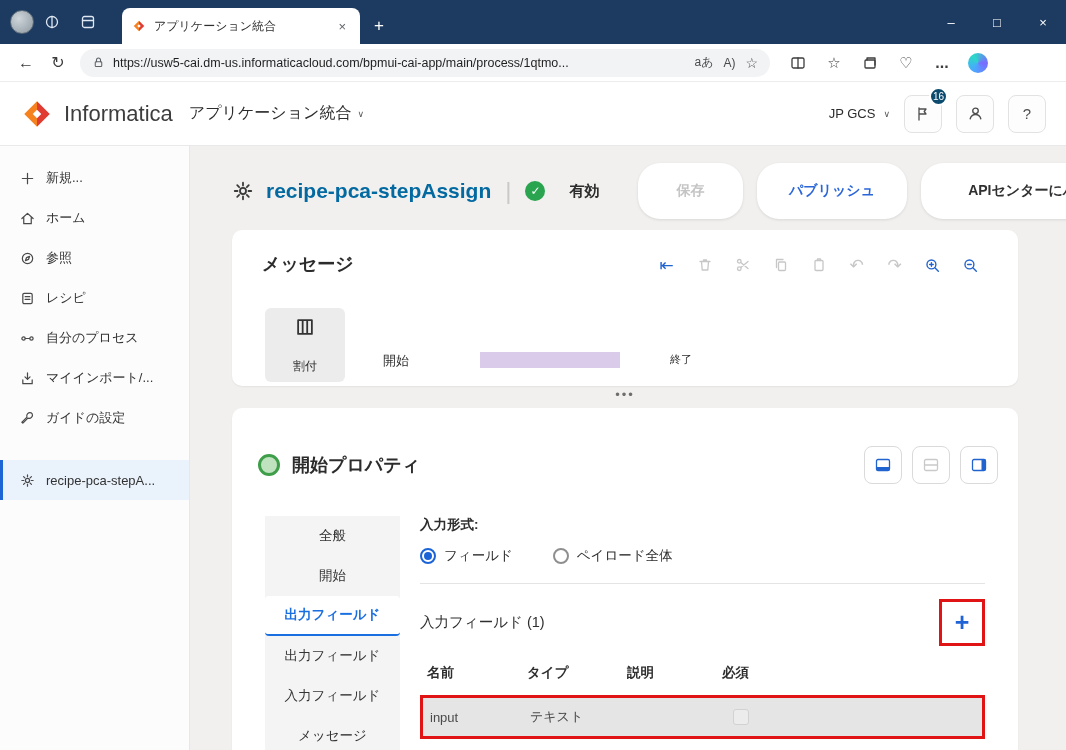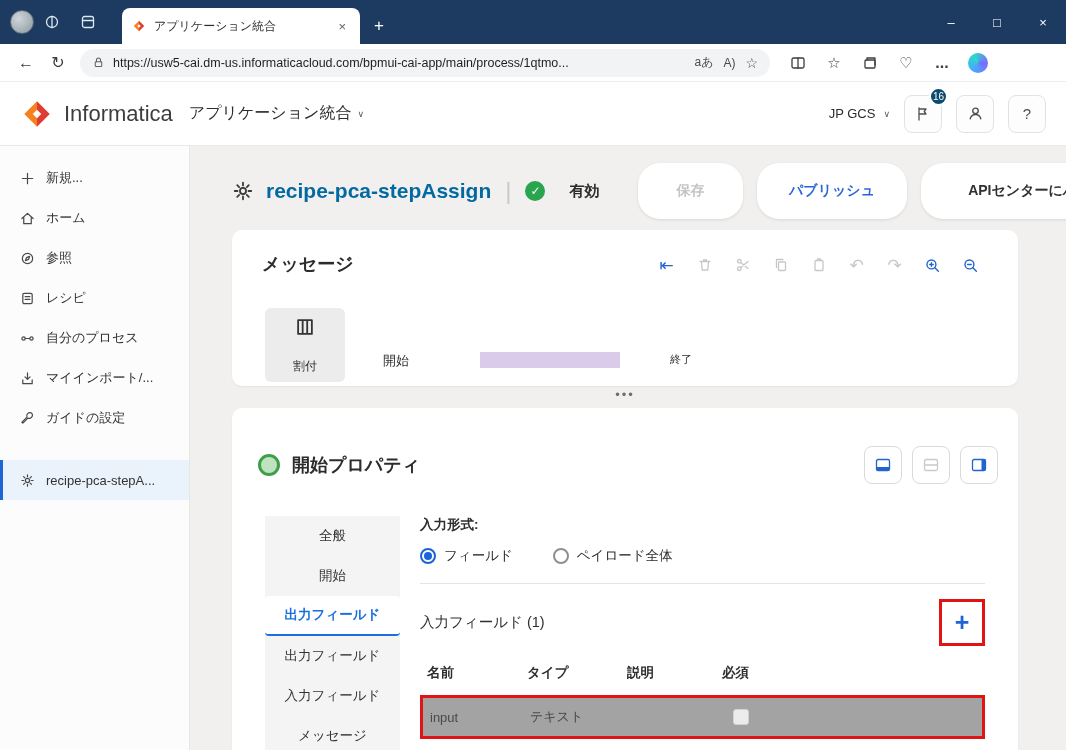--- a/index.html
+++ b/index.html
@@ -113,21 +113,21 @@
   .rb.on { border-color:#1b63d6; }
   .rb.on::after { content:""; position:absolute; inset:2px; background:#1b63d6; border-radius:50%; }
   .divider { height:1px; background:#e4e4e4; margin-top:18px; }
   .fields-row { display:flex; align-items:center; margin-top:14px; height:48px; }
   .fields-label { font-size:14.5px; color:#2e2e2e; }
   .add-box { margin-left:auto; width:46px; height:47px; border:3px solid #e01414; display:flex; align-items:center; justify-content:center; }
   .add-btn { color:#1f63d6; font-size:25px; font-weight:bold; line-height:1; background:none; border:none; font-family:inherit; }
   .table-head { display:flex; margin-top:18px; padding-left:7px; font-size:13.5px; font-weight:bold; color:#2e2e2e; }
   .col-name { width:100px; } .col-type { width:100px; } .col-desc { width:95px; } .col-req { flex:1; }
   .table-row { display:flex; align-items:center; border:3px solid #e01414; height:44px; margin-top:13px;
-               padding-left:7px; font-size:13px; color:#4a4a4a; background:#a3a3a3; }
+               padding-left:7px; font-size:13px; color:#4a4a4a; background:#e5e5e5; }
   .checkbox { width:16px; height:16px; background:#ececec; border:1px solid #d2d2d2; border-radius:3px; margin-left:8px; }
 
   svg.ic { stroke:currentColor; fill:none; stroke-width:1.3; stroke-linecap:round; stroke-linejoin:round; }
 </style>
 </head>
 <body>
 
 <div class="window">
 
   <div class="titlebar">

